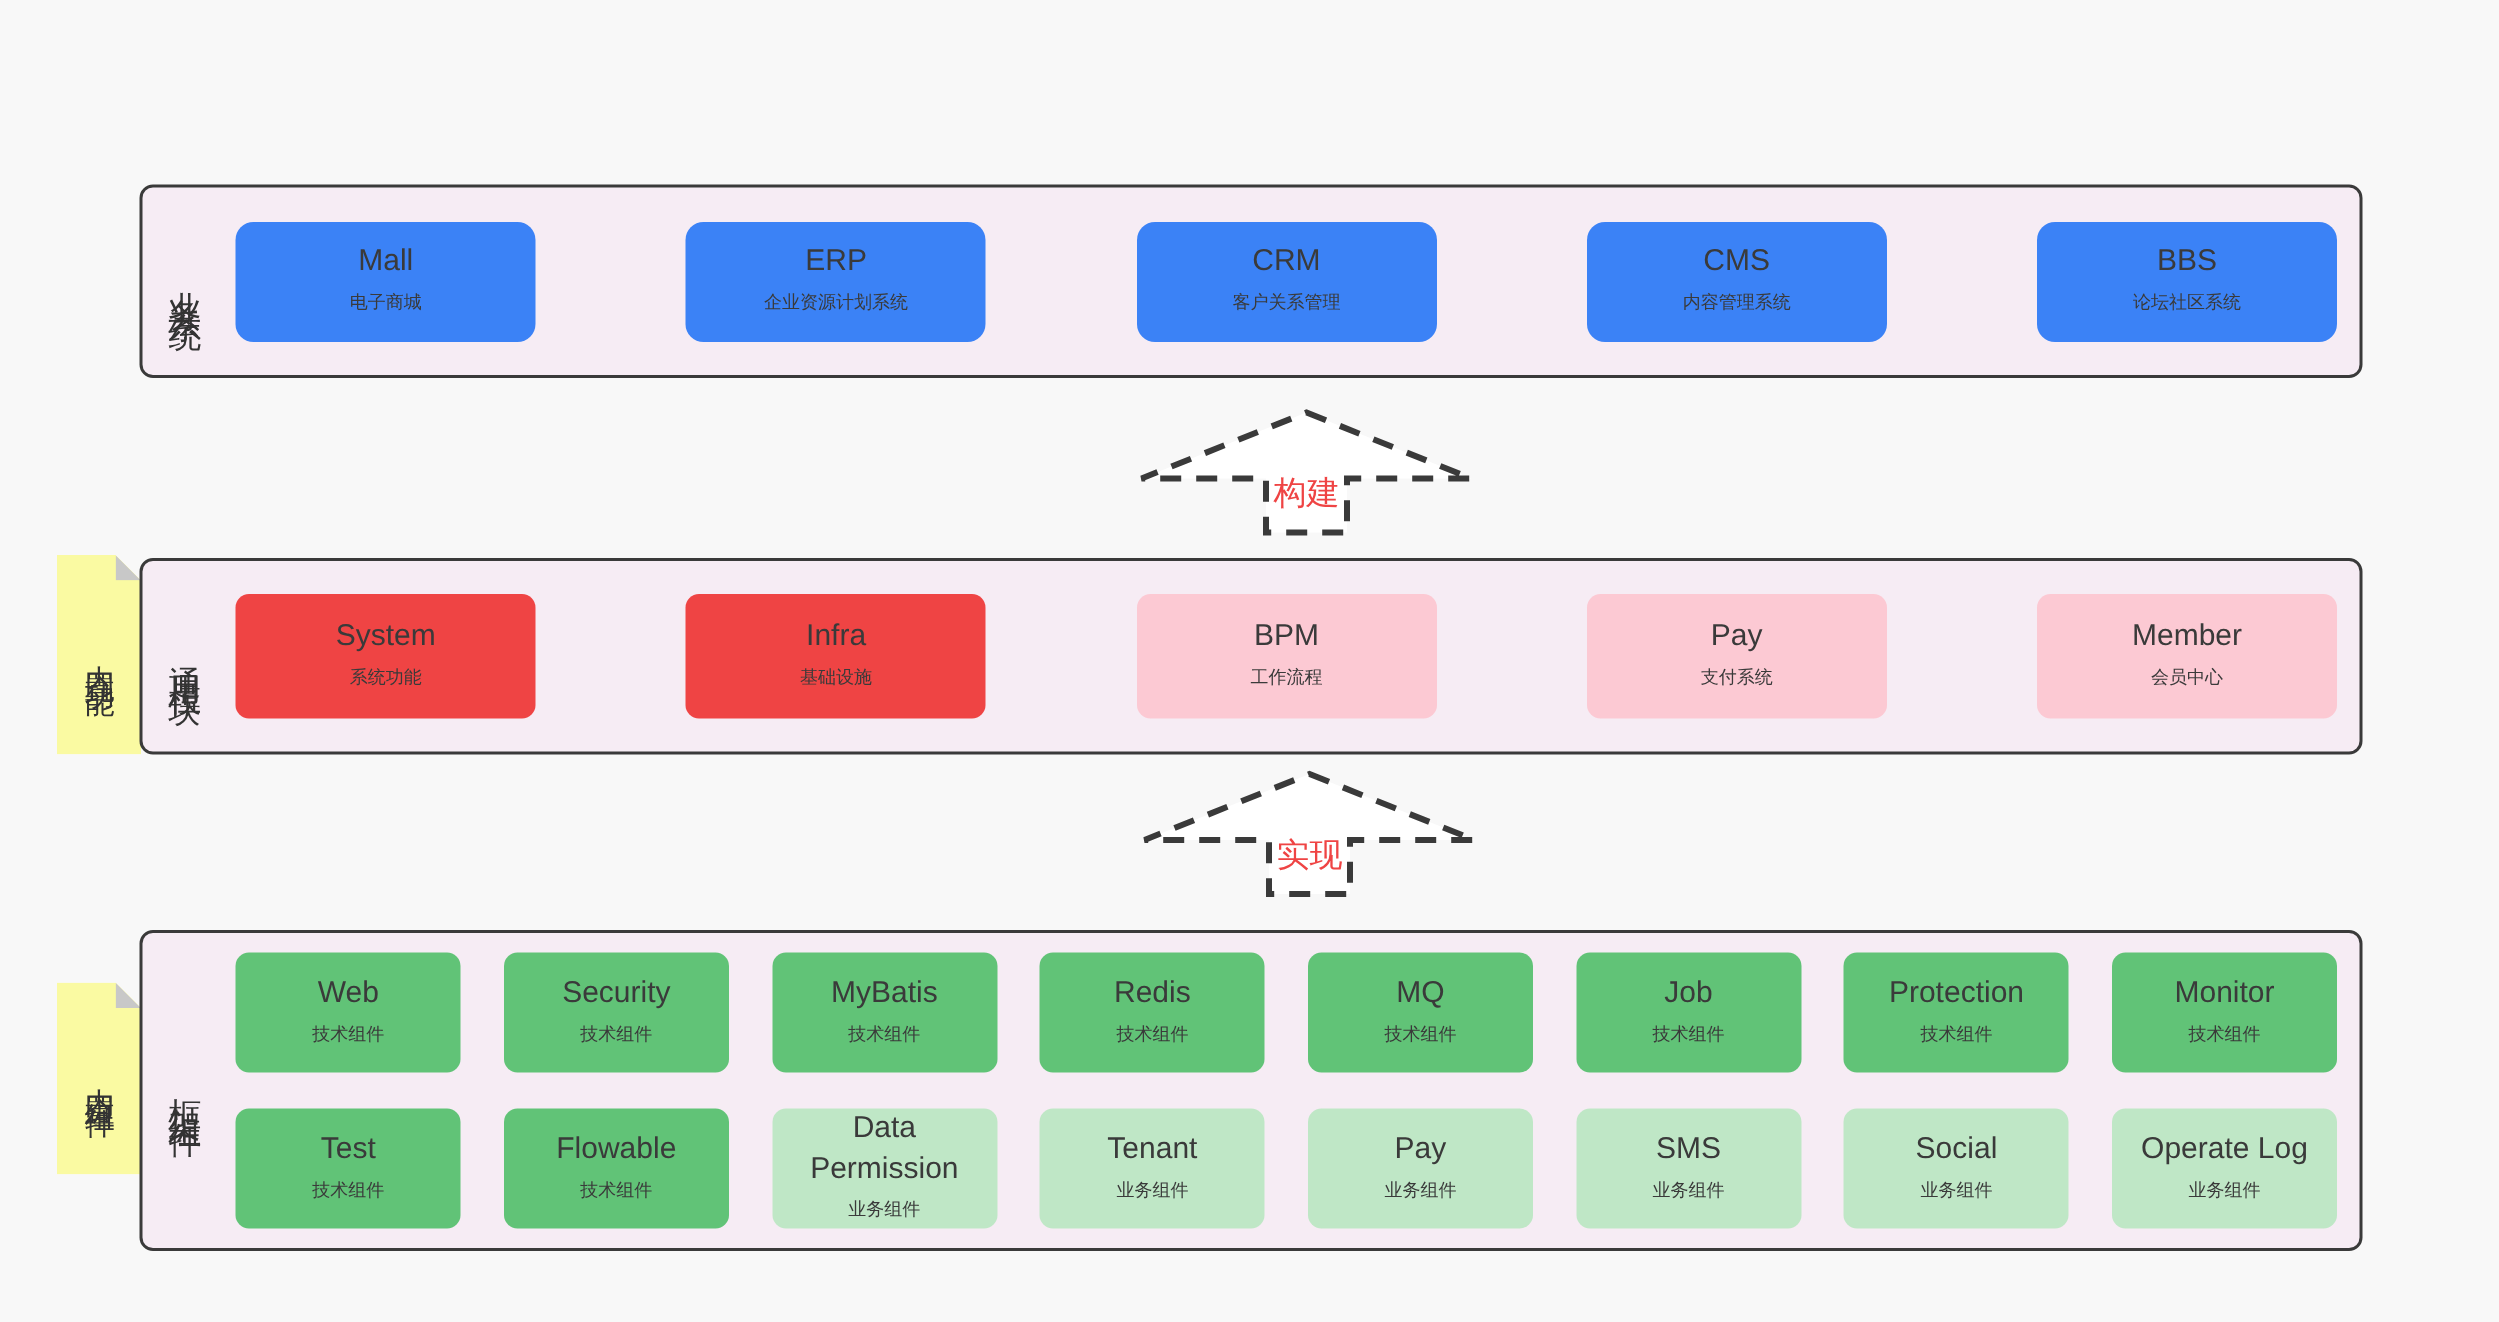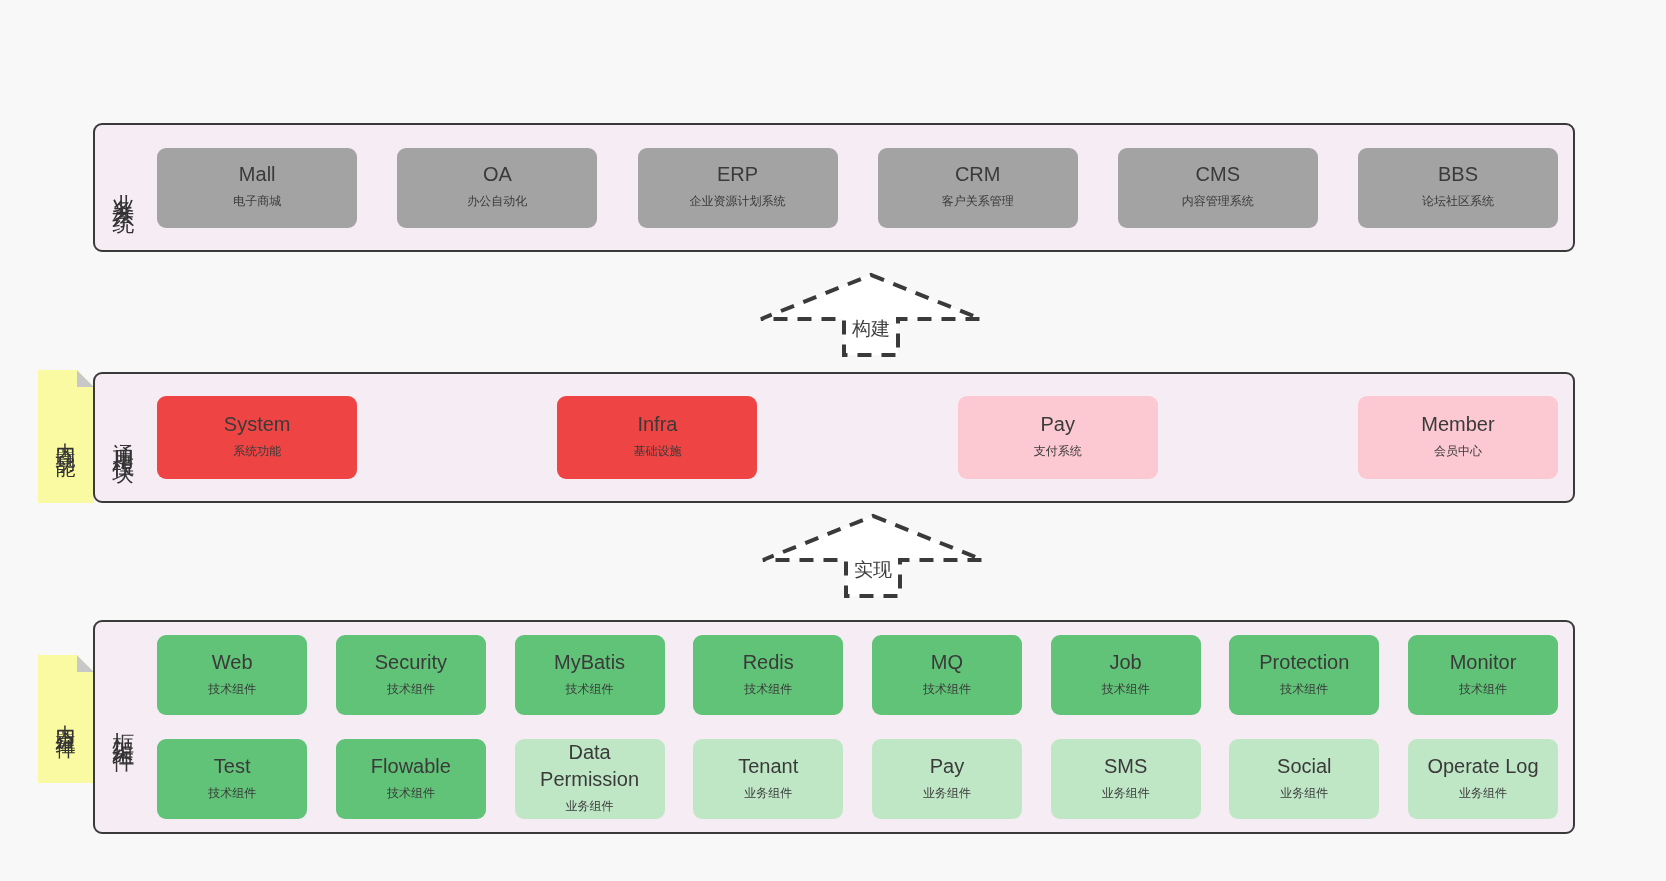--- a/index.html
+++ b/index.html
@@ -50,21 +50,21 @@
     align-items:center;justify-content:center;
     text-align:center;
     padding:2px 4px;
   }
   .panel-top .box,.panel-mid .box{width:200px;}
   .panel-top .box{height:80px;}
   .panel-mid .box{height:83px;}
   .panel-bot .box{width:150px;height:80px;}
   .bname{font-size:20px;line-height:27px;}
   .bdesc{font-size:12px;line-height:26px;}
-  .blue{background:#a3a3a3;}
+  .blue{background:#3b82f6;border-radius:12px;}
   .red{background:#ef4444;}
   .pink{background:#fcc9d3;}
   .green{background:#61c377;}
   .green-light{background:#bfe7c6;}
 
   
   .tag{
     position:absolute;
     left:38px;width:56px;
     background:#fafaa2;
@@ -93,23 +93,23 @@
   .arrow{position:absolute;width:226px;height:86px;z-index:1;}
   .arrow-build{left:758px;top:272px;}
   .arrow-implement{left:760px;top:513px;}
   .arrow svg{display:block;}
   .arrow-label{
     position:absolute;
     left:50%;top:44px;
     transform:translateX(-50%);
     background:#ffffff;
     padding:0 3px;
-    font-size:19px;
+    font-size:22px;
     line-height:25px;
-    color:#404040;
+    color:#ef4444;
     white-space:nowrap;
   }
 </style>
 </head>
 <body>
 
 <div class="canvas">
 
   <div class="tag tag-features">
     <span class="fold"></span>
@@ -132,24 +132,20 @@
     </svg>
     <span class="arrow-label">实现</span>
   </div>
 
   <section class="panel panel-top">
     <div class="vlabel">业务系统</div>
     <div class="row">
       <div class="box blue">
         <span class="bname">Mall</span>
         <span class="bdesc">电子商城</span>
-      </div>
-      <div class="box blue">
-        <span class="bname">OA</span>
-        <span class="bdesc">办公自动化</span>
       </div>
       <div class="box blue">
         <span class="bname">ERP</span>
         <span class="bdesc">企业资源计划系统</span>
       </div>
       <div class="box blue">
         <span class="bname">CRM</span>
         <span class="bdesc">客户关系管理</span>
       </div>
       <div class="box blue">
@@ -168,20 +164,24 @@
     <div class="row">
       <div class="box red">
         <span class="bname">System</span>
         <span class="bdesc">系统功能</span>
       </div>
       <div class="box red">
         <span class="bname">Infra</span>
         <span class="bdesc">基础设施</span>
       </div>
       <div class="box pink">
+        <span class="bname">BPM</span>
+        <span class="bdesc">工作流程</span>
+      </div>
+      <div class="box pink">
         <span class="bname">Pay</span>
         <span class="bdesc">支付系统</span>
       </div>
       <div class="box pink">
         <span class="bname">Member</span>
         <span class="bdesc">会员中心</span>
       </div>
     </div>
   </section>
 

